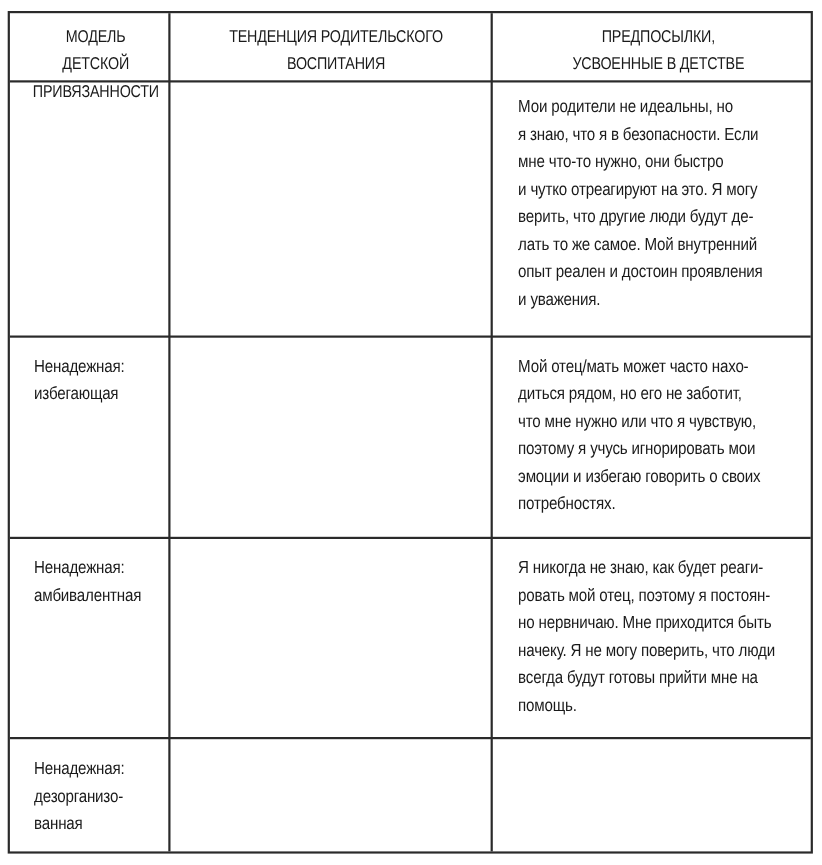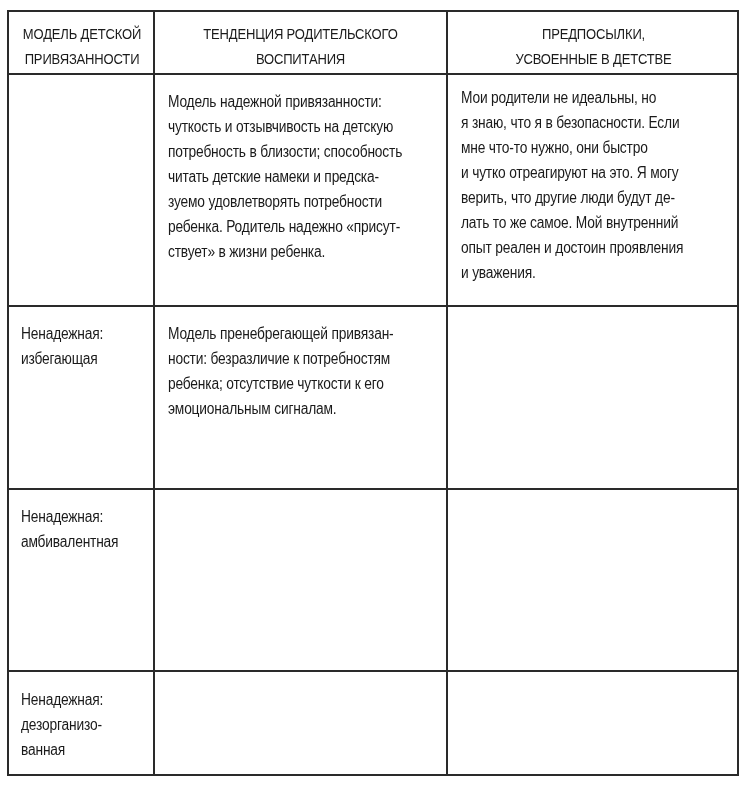--- a/index.html
+++ b/index.html
@@ -3,21 +3,21 @@
 <meta charset="utf-8">
 <style>
   html, body { margin: 0; padding: 0; background: #ffffff; }
   body { width: 747px; height: 786px; position: relative; overflow: hidden;
          font-family: "Liberation Sans", sans-serif; color: #1a1a1a; }
   .tbl { position: absolute; left: 7px; top: 10px; width: 732px; height: 766px;
          border: 2px solid #2a2a2a; box-sizing: border-box; }
   .hline { position: absolute; left: 0; right: 0; height: 0; border-top: 2px solid #2a2a2a; }
   .vline { position: absolute; top: 0; bottom: 0; width: 0; border-left: 2px solid #2a2a2a; }
   .cell { position: absolute; box-sizing: border-box; font-size: 16px; line-height: 25px;
-          letter-spacing: -0.2px; transform-origin: left top; }
+          letter-spacing: -0.2px; transform-origin: left top; padding-left: 10px; }
   .cell .txt { display: block; white-space: pre-line; transform: scaleX(0.86); transform-origin: left top; width: 116%; }
   .hdr { text-align: center; text-transform: uppercase; font-size: 15.5px; line-height: 25px; }
   .hdr .txt { transform: scaleX(0.84); transform-origin: center top; width: 100%; white-space: pre-line; }
 </style>
 </head>
 <body>
 
 <div class="tbl">
 
   <div class="hline" style="top:61px"></div>
@@ -34,54 +34,55 @@
   </div>
   <div class="cell hdr" style="left:146px;width:291px;top:9px">
     <span class="txt">Тенденция родительского
 воспитания</span>
   </div>
   <div class="cell hdr" style="left:439px;width:291px;top:9px">
     <span class="txt">Предпосылки,
 усвоенные в детстве</span>
   </div>
 
-  <div class="cell" style="left:159px;top:77px;width:275px">
-    <span class="txt">Модель надежной привязанности:
-чуткость и отзывчивость на детскую
-потребность в близости; способность
-читать детские намеки и предска-
-зуемо удовлетворять потребности
-ребенка. Родитель надежно «присут-
-ствует» в жизни ребенка.</span>
-  </div>
   <div class="cell" style="left:452px;top:73px;width:275px">
     <span class="txt">Мои родители не идеальны, но
 я знаю, что я в безопасности. Если
 мне что-то нужно, они быстро
 и чутко отреагируют на это. Я могу
 верить, что другие люди будут де-
 лать то же самое. Мой внутренний
 опыт реален и достоин проявления
 и уважения.</span>
   </div>
 
   <div class="cell" style="left:12px;top:309px;width:130px">
     <span class="txt">Ненадежная:
 избегающая</span>
   </div>
-  <div class="cell" style="left:159px;top:309px;width:275px">
-    <span class="txt">Модель пренебрегающей привязан-
-ности: безразличие к потребностям
-ребенка; отсутствие чуткости к его
-эмоциональным сигналам.</span>
+  <div class="cell" style="left:452px;top:309px;width:275px">
+    <span class="txt">Мой отец/мать может часто нахо-
+диться рядом, но его не заботит,
+что мне нужно или что я чувствую,
+поэтому я учусь игнорировать мои
+эмоции и избегаю говорить о своих
+потребностях.</span>
   </div>
 
   <div class="cell" style="left:12px;top:492px;width:130px">
     <span class="txt">Ненадежная:
 амбивалентная</span>
+  </div>
+  <div class="cell" style="left:452px;top:492px;width:275px">
+    <span class="txt">Я никогда не знаю, как будет реаги-
+ровать мой отец, поэтому я постоян-
+но нервничаю. Мне приходится быть
+начеку. Я не могу поверить, что люди
+всегда будут готовы прийти мне на
+помощь.</span>
   </div>
 
   <div class="cell" style="left:12px;top:675px;width:130px">
     <span class="txt">Ненадежная:
 дезорганизо-
 ванная</span>
   </div>
   <div class="cell" style="left:159px;top:675px;width:275px">
     <span class="txt"></span>
   </div>

